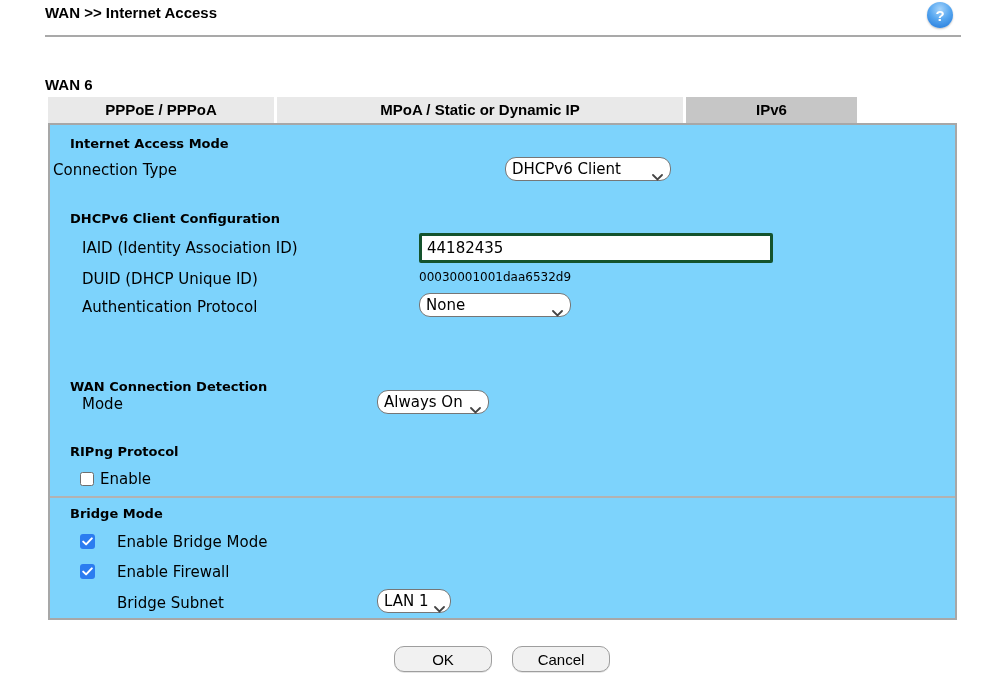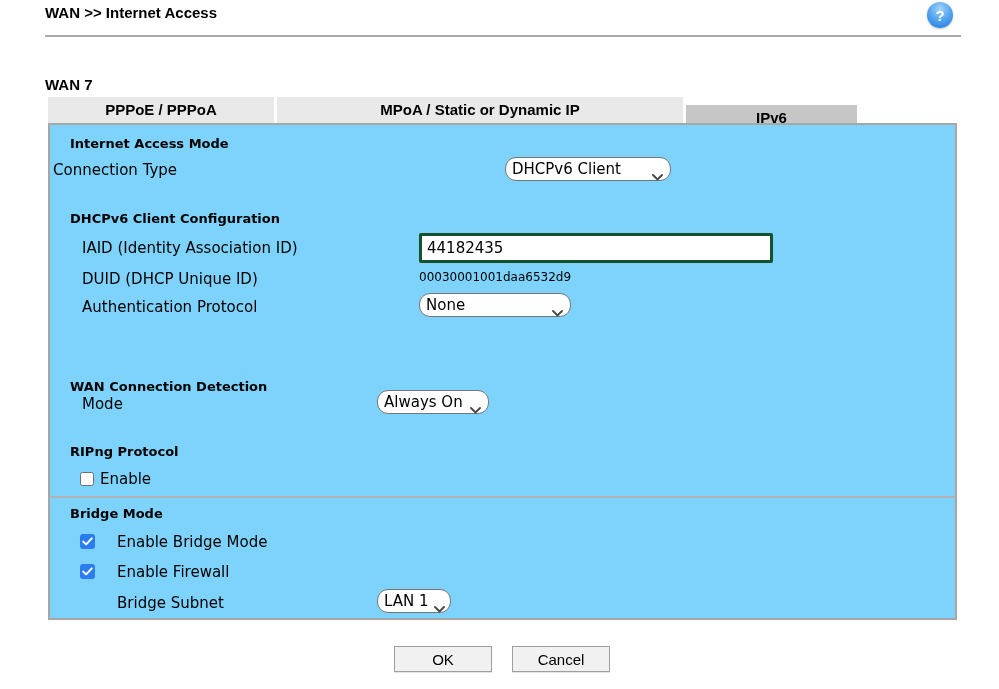--- a/index.html
+++ b/index.html
@@ -15,21 +15,21 @@
     background:radial-gradient(circle at 50% 28%, #a6d4fb 0%, #57a7f0 45%, #1d74d8 100%);
     display:flex;align-items:center;justify-content:center;
     color:#fff;font-weight:bold;font-size:15px;box-shadow:0 1px 2px rgba(0,0,0,.25);
     cursor:pointer;
   }
   .top-rule{left:45px;top:35px;width:916px;height:2px;background:#a9a9a9;}
   .wan-label{left:45px;top:76px;font-size:15px;font-weight:bold;}
   
   .tab{top:97px;height:26px;line-height:26px;text-align:center;
        font-size:15px;font-weight:bold;background:#e9e9e9;cursor:pointer;}
-  .tab.active{background:#c6c6c6;margin-top:8px;}
+  .tab.active{background:#c6c6c6;}
   
   .panel{left:48px;top:123px;width:909px;height:497px;border:2px solid #a7a7a7;
          box-sizing:border-box;background:#7dd3fc;}
   .heading{font-family:"DejaVu Sans",sans-serif;font-size:13px;font-weight:bold;white-space:nowrap;}
   .lbl{font-family:"DejaVu Sans",sans-serif;font-size:15px;white-space:nowrap;}
   .val{font-family:"DejaVu Sans",sans-serif;font-size:12px;white-space:nowrap;}
   .divider{left:0;top:371px;width:100%;height:2px;background:#b2b2b2;}
   
   .sel{box-sizing:border-box;height:24px;border:1px solid #767676;border-radius:11px;
        background:#fff;display:flex;align-items:center;padding:0 22px 0 6px;
@@ -37,34 +37,34 @@
   .sel .chev{position:absolute;right:7px;top:9px;}
   .txt-input{box-sizing:border-box;width:354px;height:26px;border:3px solid #14532d;
        border-radius:2px;background:#fff;padding:12px 5px;
        font-family:"DejaVu Sans",sans-serif;font-size:15px;color:#000;}
   .cb{box-sizing:border-box;cursor:pointer;}
   .cb.unchecked{width:14px;height:14px;border:1.5px solid #6e6e6e;border-radius:2.5px;background:#fff;}
   .cb.checked{width:15px;height:15px;border-radius:3px;background:#2b7cf0;
        display:flex;align-items:center;justify-content:center;}
   
   .btn{box-sizing:border-box;width:98px;height:26px;background:#f1f1f1;
-       border:1px solid #9e9e9e;border-radius:0;font-family:"Liberation Sans",sans-serif;
+       border:1px solid #9e9e9e;border-radius:10px;font-family:"Liberation Sans",sans-serif;
        font-size:15px;color:#000;text-align:center;line-height:24px;cursor:pointer;
        box-shadow:0 1px 0 rgba(0,0,0,.1);}
 </style>
 </head>
 <body>
 
 <div class="abs page-title">WAN &gt;&gt; Internet Access</div>
 <div class="abs help-icon">
   <span>?</span>
 </div>
 <div class="abs top-rule"></div>
 
-<div class="abs wan-label">WAN 7</div>
+<div class="abs wan-label">WAN 6</div>
 
 <div class="abs tab" style="left:48px;width:226px;">PPPoE / PPPoA</div>
 <div class="abs tab" style="left:277px;width:406px;">MPoA / Static or Dynamic IP</div>
 <div class="abs tab active" style="left:686px;width:171px;">IPv6</div>
 
 <div class="abs panel">
 
   <div class="abs heading" style="left:20px;top:11px;">Internet Access Mode</div>
   <div class="abs lbl" style="left:3px;top:36px;">Connection Type</div>
   <div class="abs sel" style="left:455px;top:32px;width:166px;">

